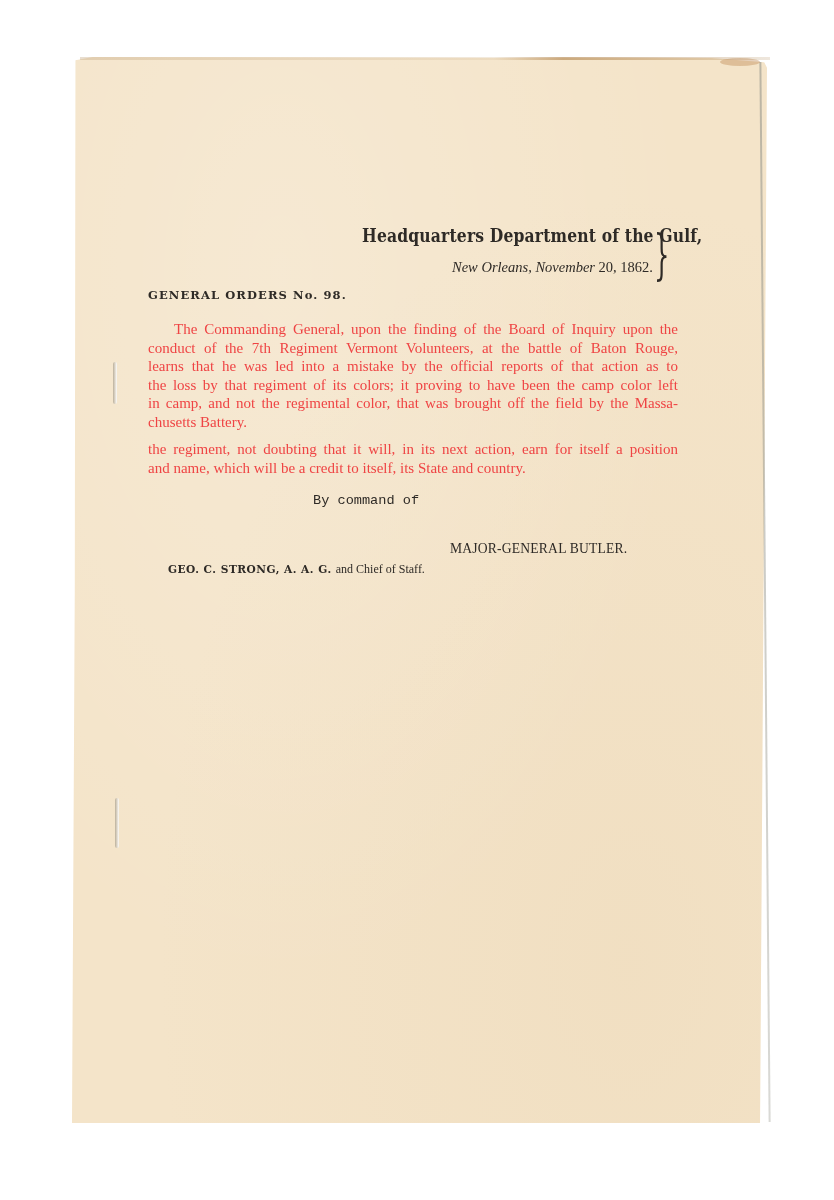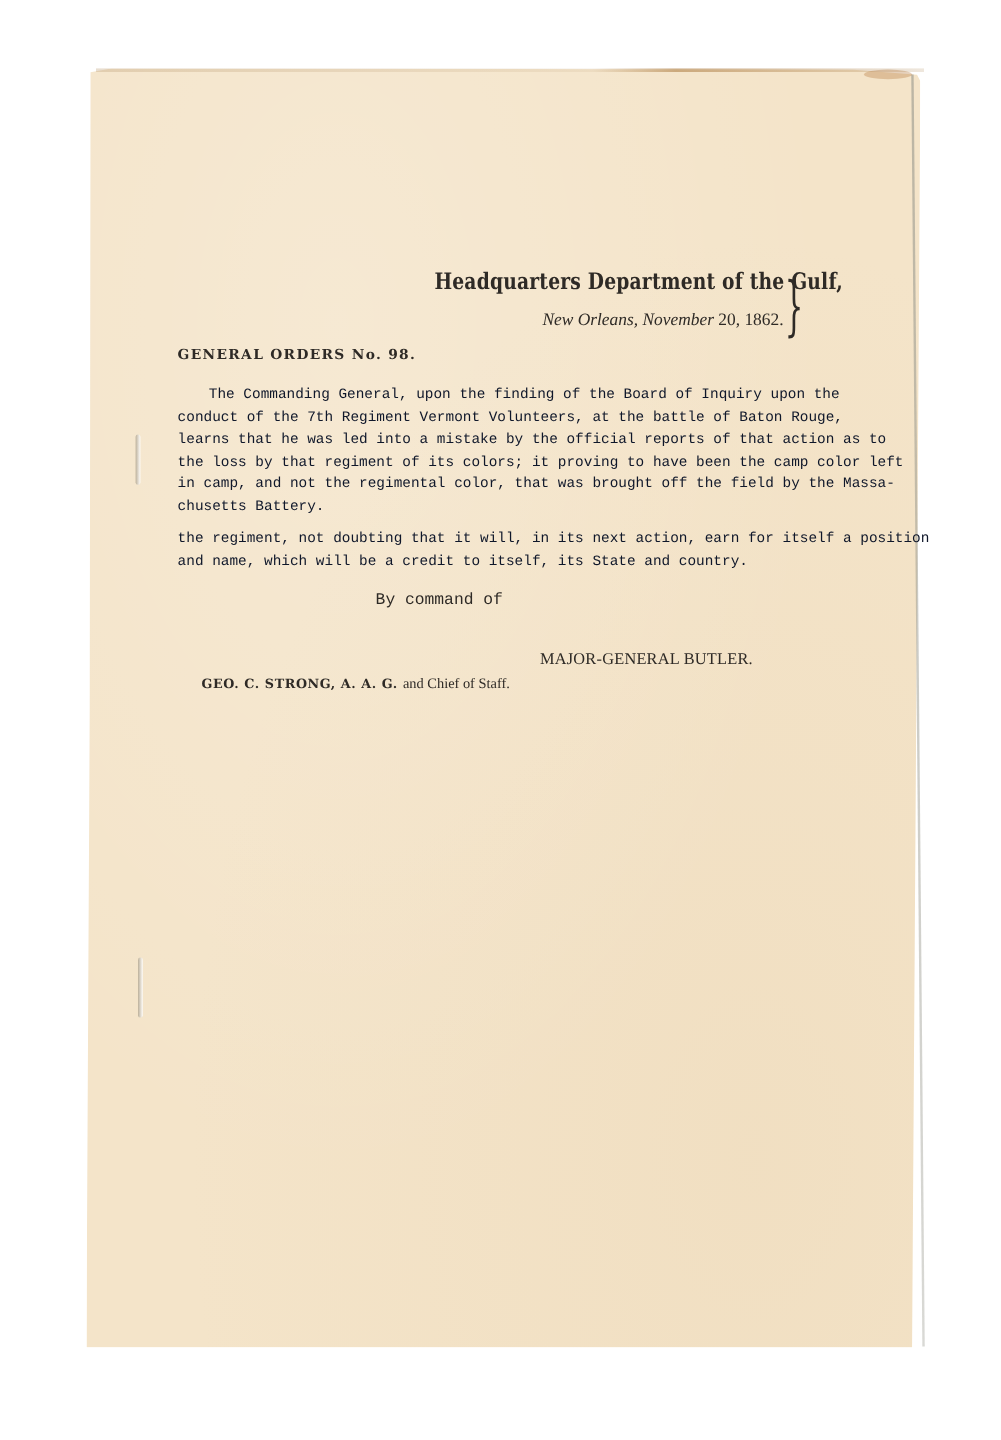--- a/index.html
+++ b/index.html
@@ -102,24 +102,24 @@
       top: 288px;
       font-family: "DejaVu Serif", serif;
       font-weight: bold;
       font-size: 11.5px;
       letter-spacing: 1.1px;
     }
     .para {
       position: absolute;
       left: 148px;
       width: 530px;
-      font-family: Liberation Mono, monospace;
-      font-size: 12px;
+      font-family: Liberation Serif, serif;
+      font-size: 15px;
       line-height: 18.6px;
-      color: #0f172a;
+      color: #ef4444;
       text-align: justify;
     }
     .para .ln { display: block; white-space: nowrap; text-align-last: justify; }
     .para .ln.last { text-align-last: left; }
     .para .ln.indent { padding-left: 26px; }
     .p1 { top: 320px; }
     .p2 { top: 440px; }
     .by-command {
       left: 313px;
       top: 493px;

